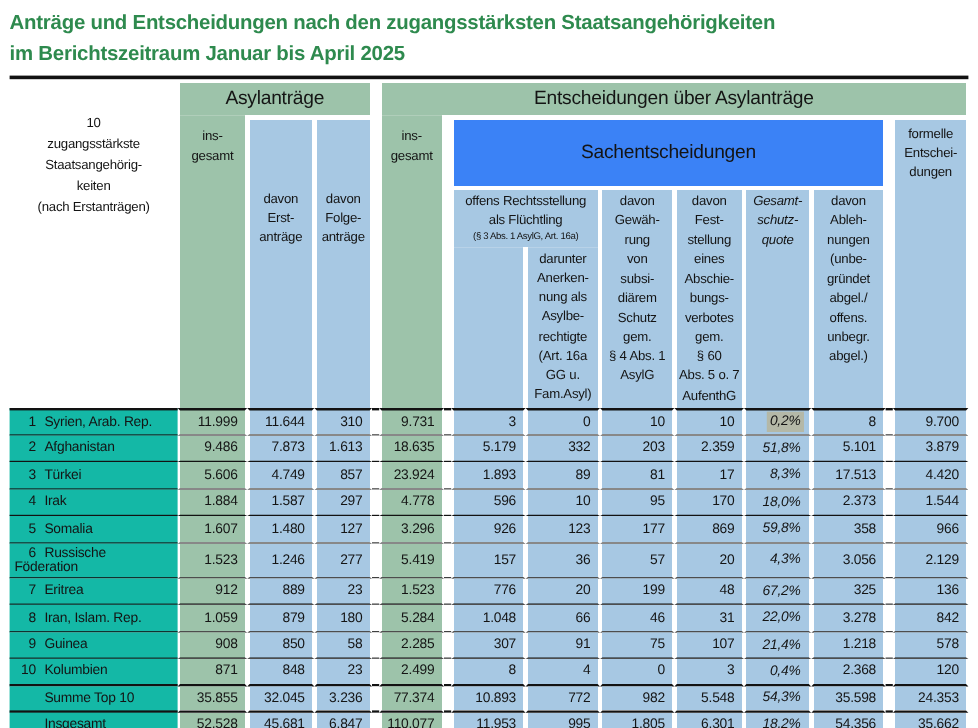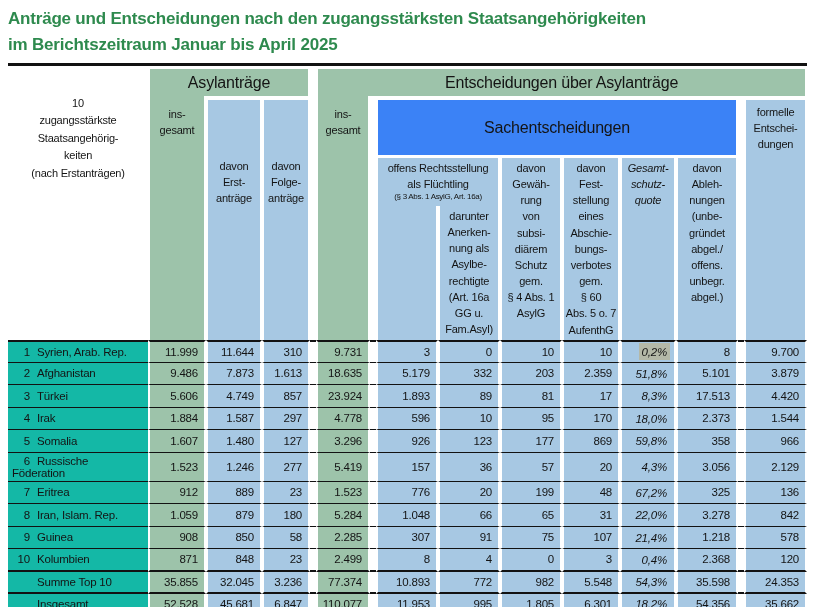--- a/index.html
+++ b/index.html
@@ -278,21 +278,21 @@
         <tr>
     <td class="country"><span class="rank">8</span><span class="cname">Iran, Islam. Rep.</span></td>
     <td class="green-bg grout">1.059</td>
     <td class="blue-bg grout">879</td>
     <td class="blue-bg grout">180</td>
     <td class="sp"></td>
     <td class="green-bg grout">5.284</td>
     <td class="sp"></td>
     <td class="blue-bg grout">1.048</td>
     <td class="blue-bg grout">66</td>
-    <td class="blue-bg grout">65</td>
+    <td class="blue-bg grout">46</td>
     <td class="blue-bg grout">31</td>
     <td class="blue-bg grout pct"><span class="qv">22,0%</span></td>
     <td class="blue-bg grout">3.278</td>
     <td class="sp"></td>
     <td class="blue-bg grout">842</td>
   </tr>
         <tr>
     <td class="country"><span class="rank">9</span><span class="cname">Guinea</span></td>
     <td class="green-bg grout">908</td>
     <td class="blue-bg grout">850</td>

